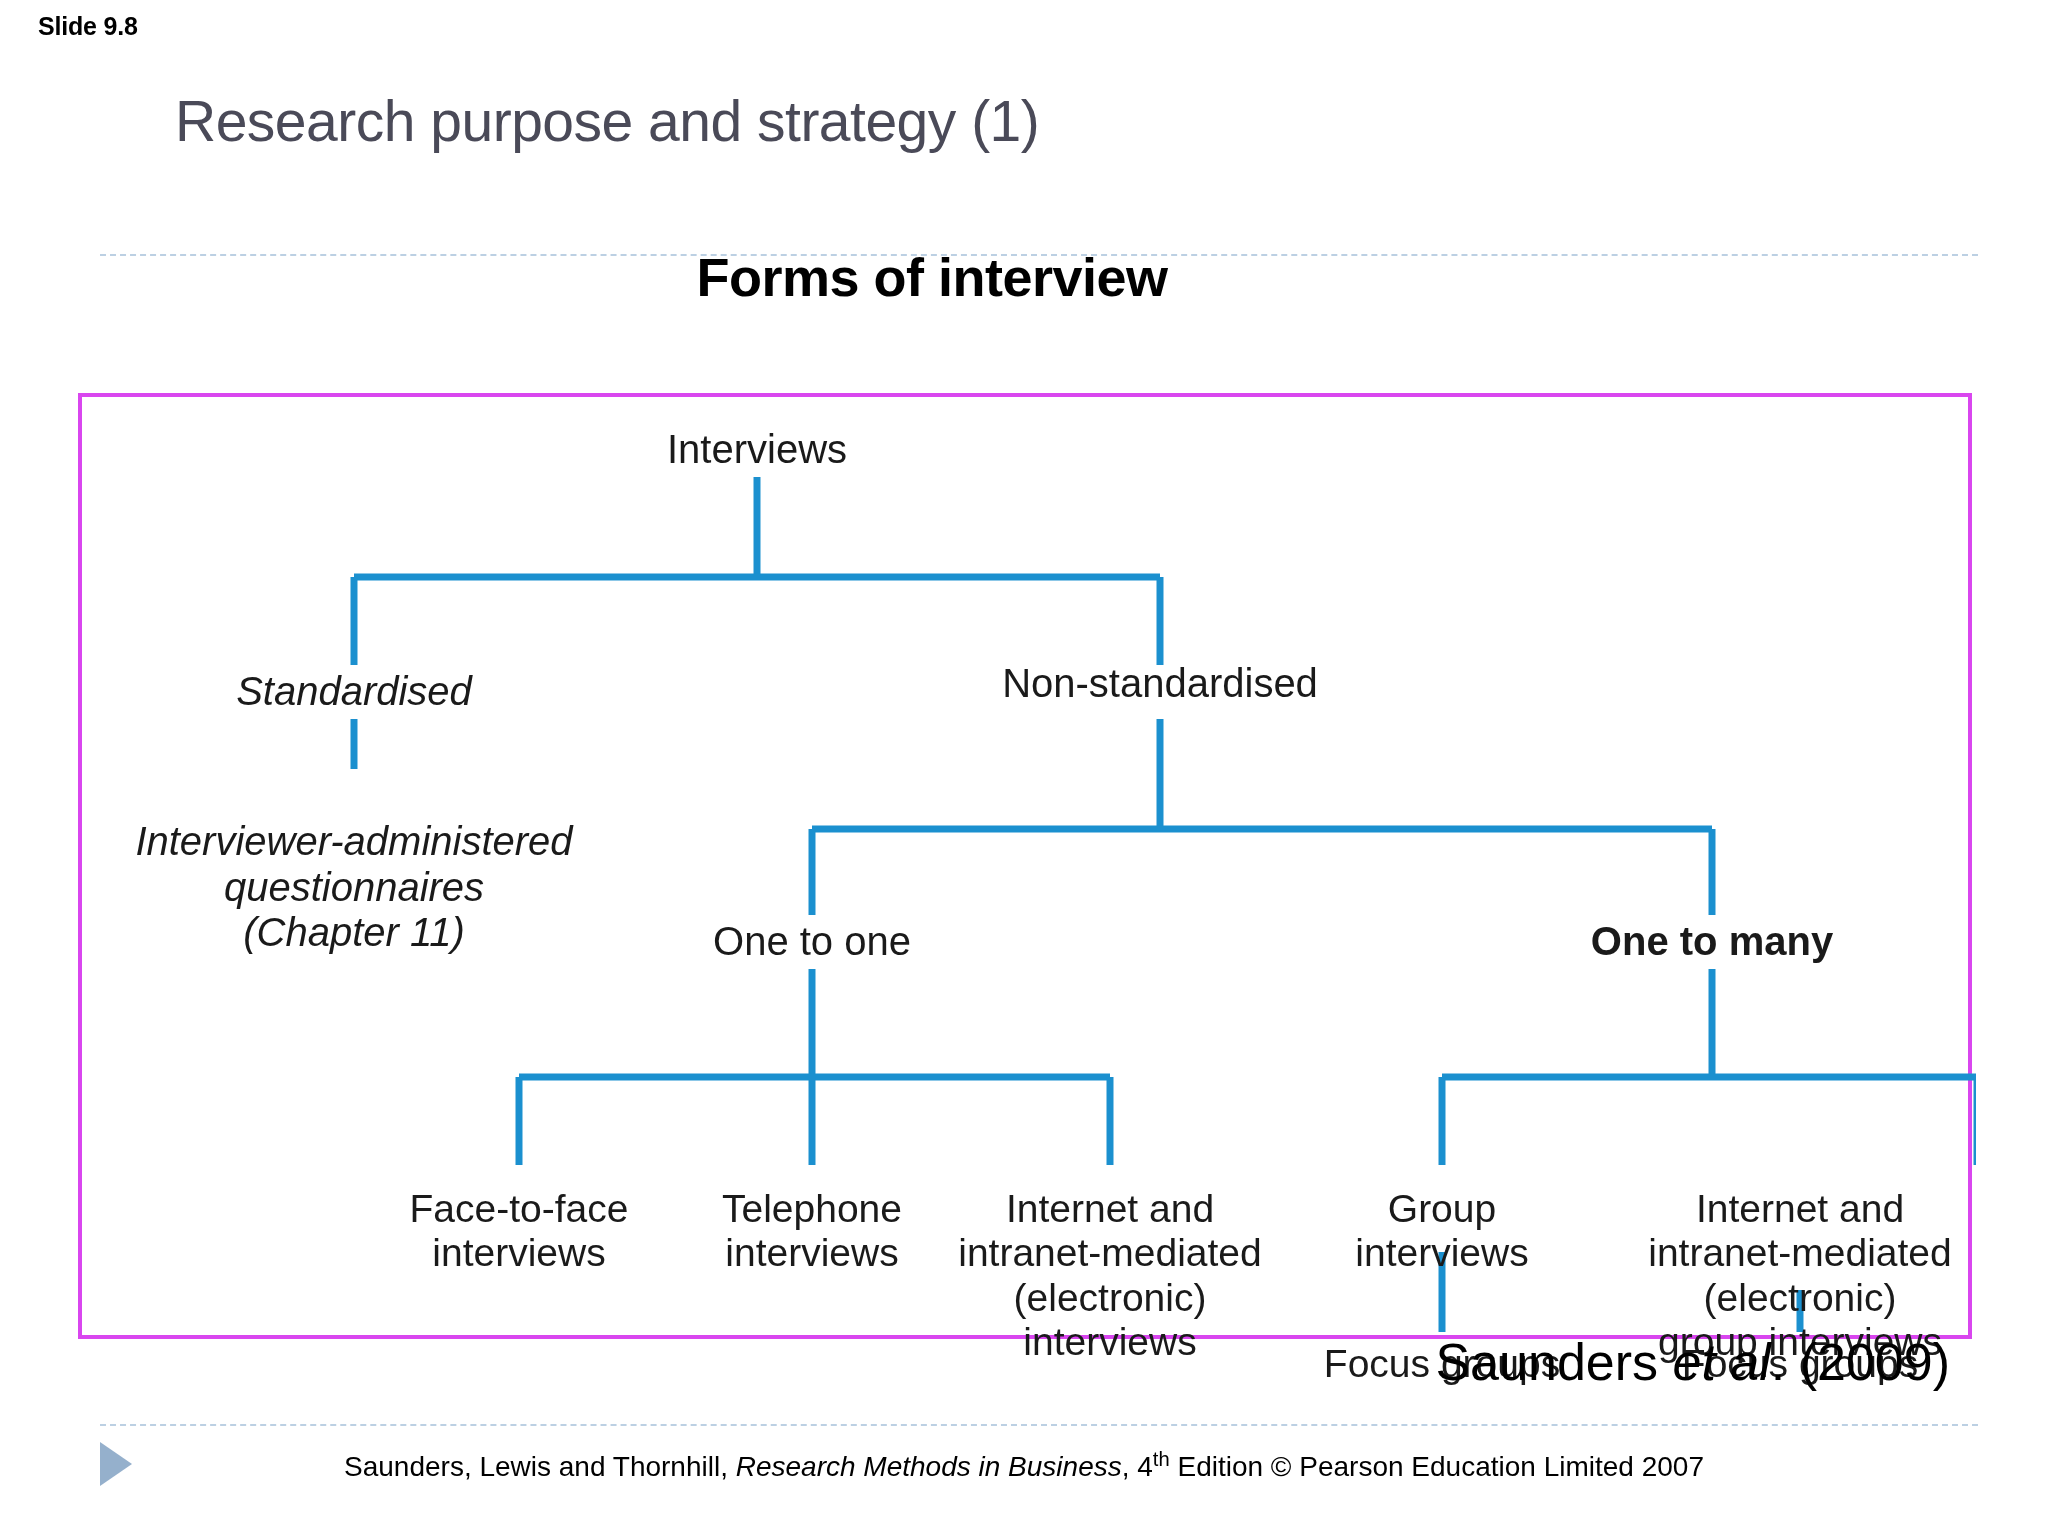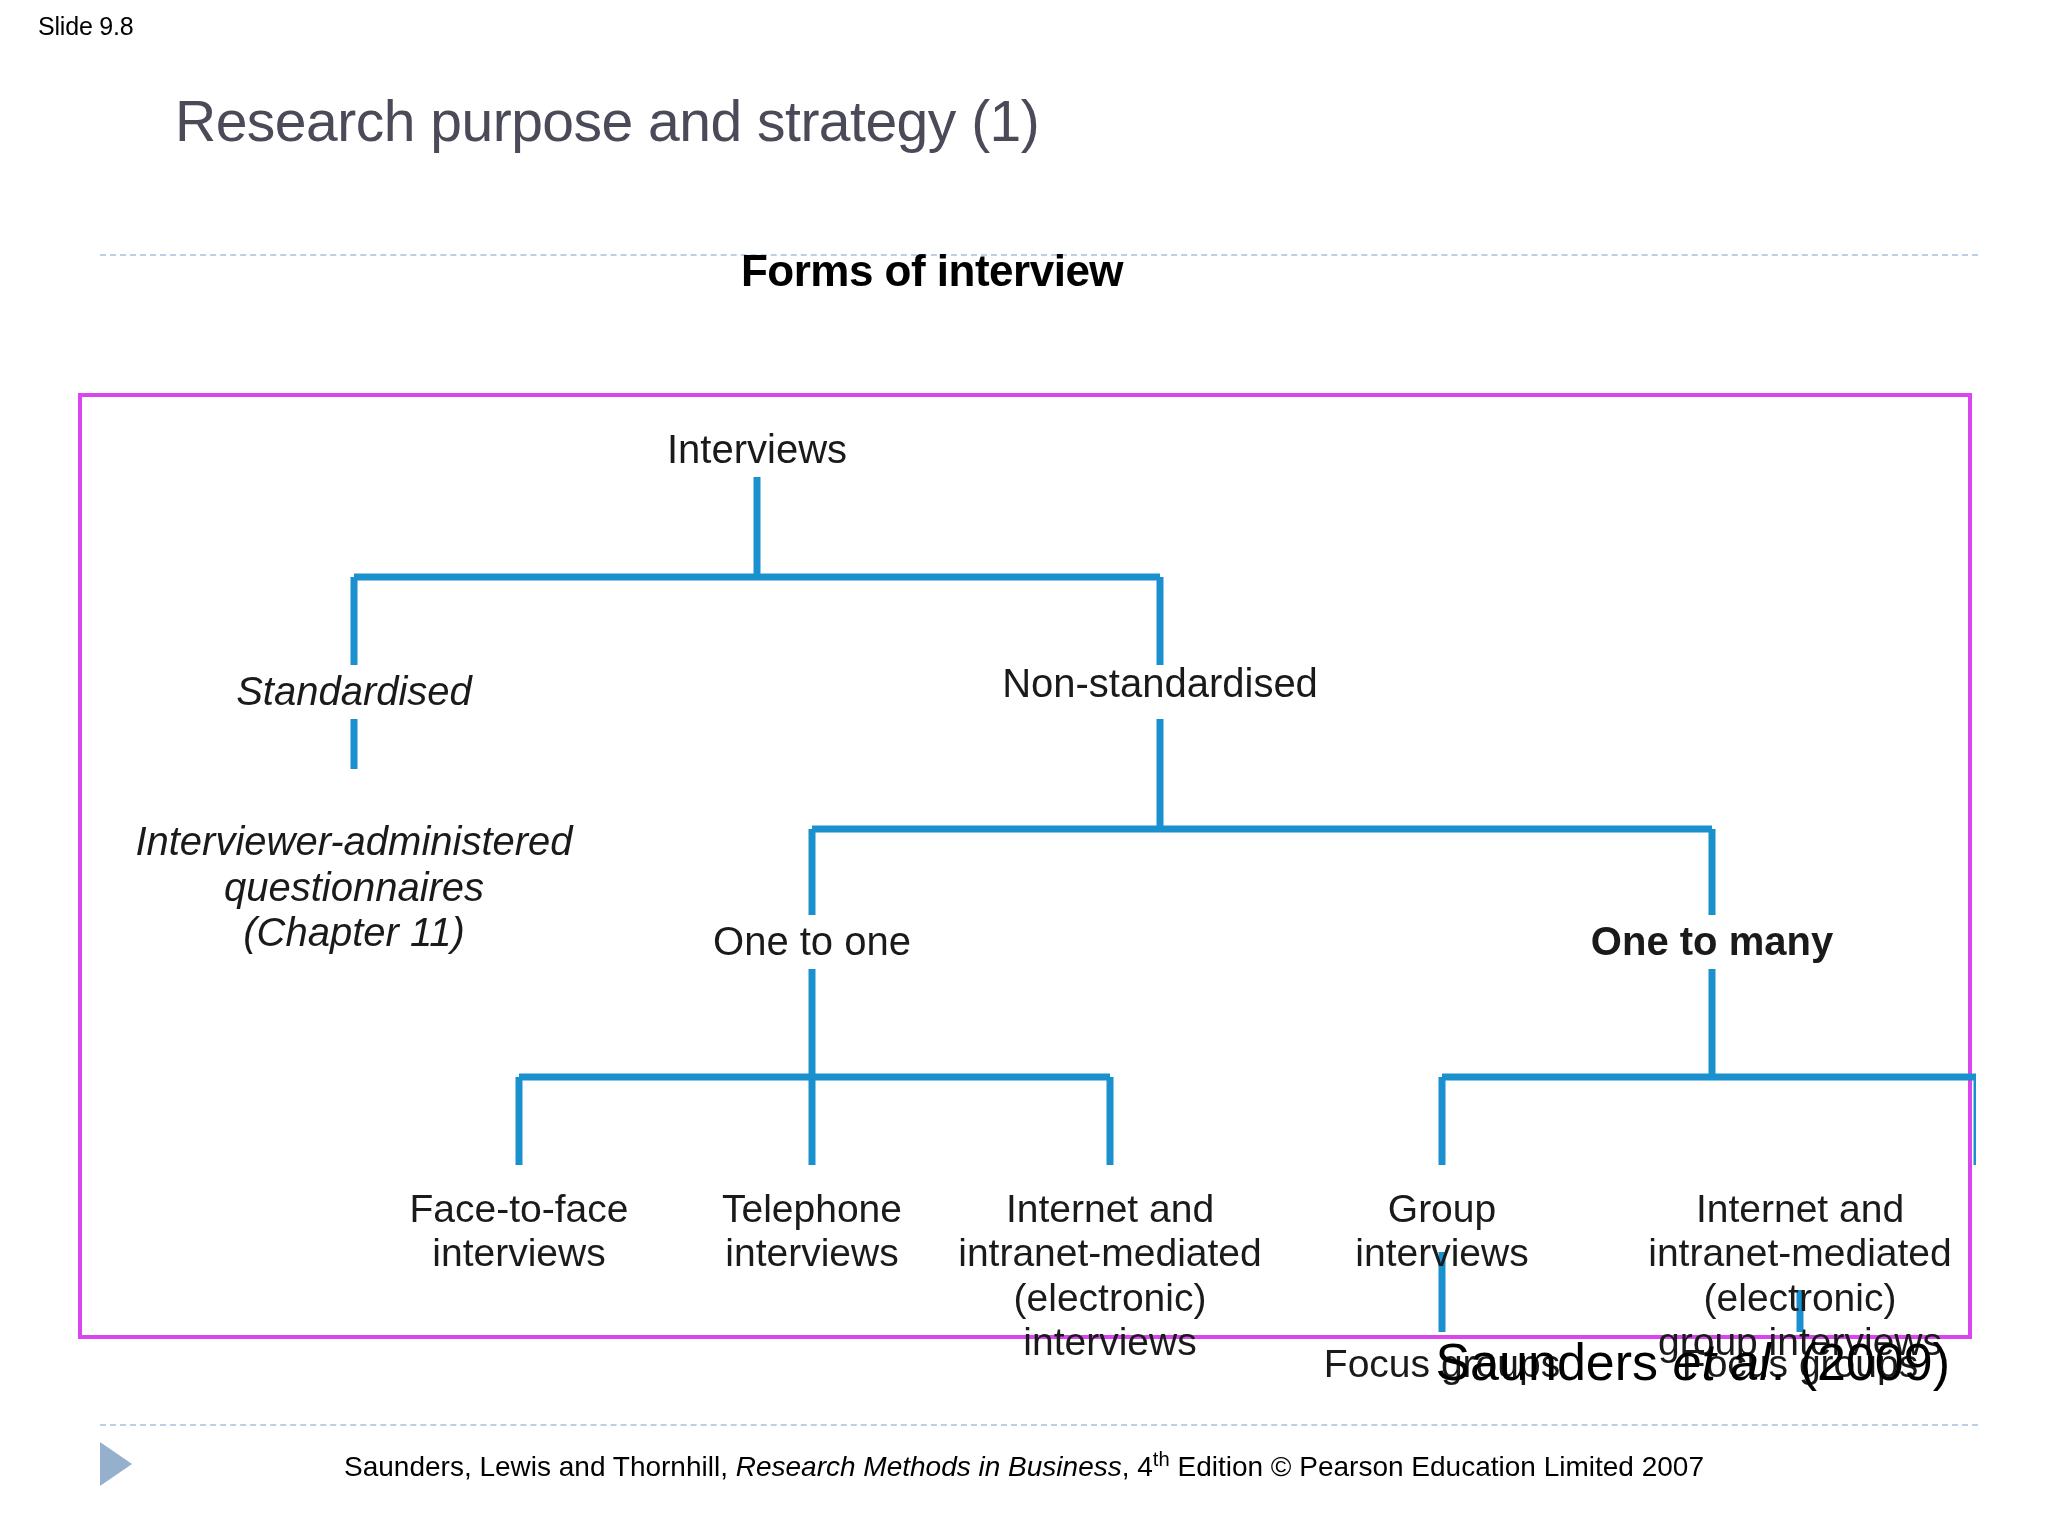--- a/index.html
+++ b/index.html
@@ -20,20 +20,21 @@
   
   #slide-number {
     position: absolute;
     left: 38px;
     top: 12px;
     font-size: 25px;
     color: #000000;
     font-family: "Liberation Sans", sans-serif;
     letter-spacing: -0.2px;
     white-space: nowrap;
+    font-weight: bold;
   }
   #page-title {
     position: absolute;
     left: 175px;
     top: 84px;
     font-size: 57px;
     line-height: 1.0;
     color: #4a4a58;
     font-family: "Liberation Sans", sans-serif;
     font-weight: 400;
@@ -50,21 +51,21 @@
   }
   #rule-top { top: 254px; }
   #rule-bottom { top: 1424px; }
 
   #subtitle {
     position: absolute;
     left: 0;
     top: 246px;
     width: 1864px;
     text-align: center;
-    font-size: 44px;
+    font-size: 54px;
     font-weight: bold;
     color: #000000;
     font-family: "Liberation Sans", sans-serif;
     letter-spacing: -0.5px;
   }
 
   
   #figure-frame {
     position: absolute;
     left: 78px;

